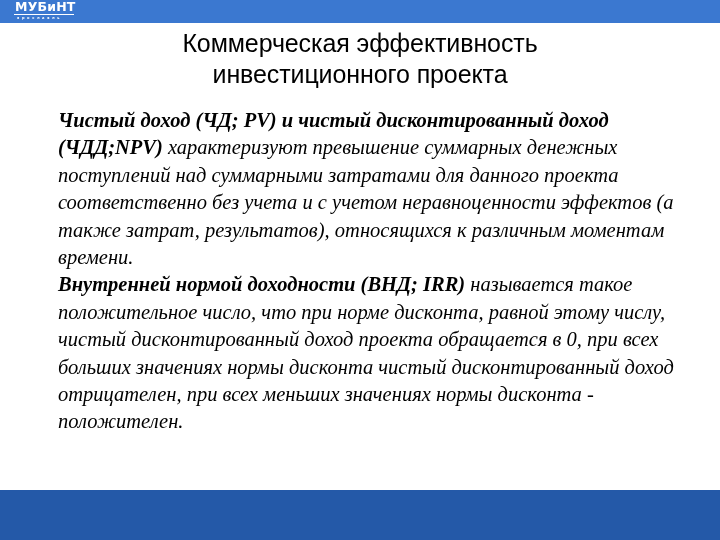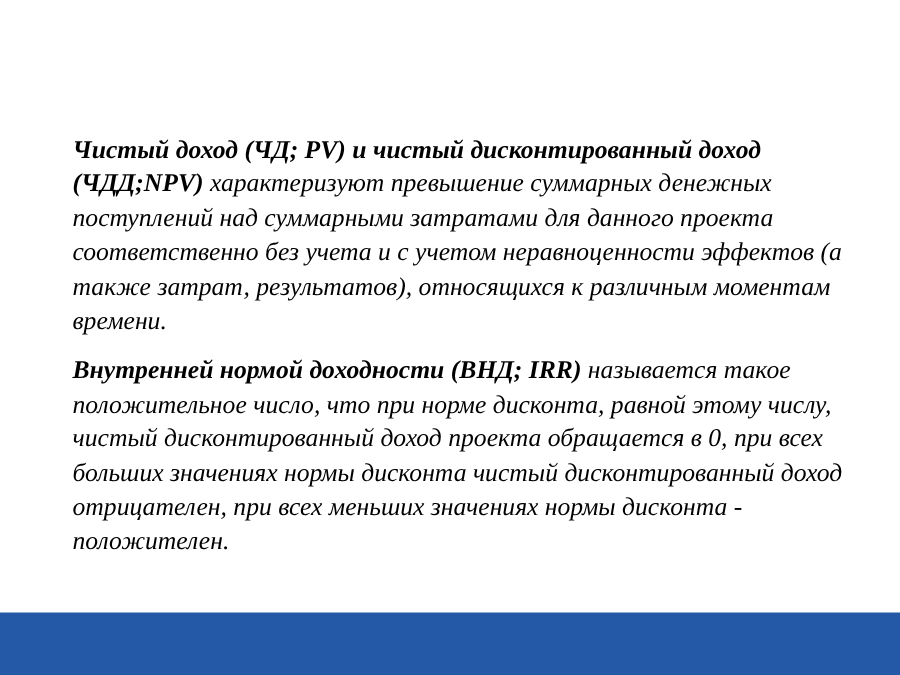--- a/index.html
+++ b/index.html
@@ -94,21 +94,20 @@
   .para {
     font-family: "Liberation Serif", serif;
     font-size: 20.5px;
     line-height: 27.4px;
     color: #000000;
     text-align: left;
     margin: 0;
     font-style: italic;
   }
   .para + .para {
-    margin-top: 12px;
   }
   .para b {
     font-weight: bold;
   }
 
   
   .footer-bar {
     position: absolute;
     left: 0;
     top: 490px;
@@ -129,21 +128,32 @@
     color: #ffffff;
     letter-spacing: 0.2px;
     margin-top: 40px;
   }
 </style>
 </head>
 <body>
 
 <div class="slide">
 
+  <div class="header-bar">
+    <div class="logo">
+      <div class="logo-main">МУБиНТ</div>
+      <div class="logo-rule"></div>
+      <div class="logo-sub">ярославль</div>
+    </div>
+  </div>
 
+  <div class="title">
+    <div>Коммерческая эффективность</div>
+    <div>инвестиционного проекта</div>
+  </div>
 
   <div class="body-block">
     <p class="para"><b>Чистый доход (ЧД; PV) и чистый дисконтированный доход (ЧДД;NPV)</b><span> характеризуют превышение суммарных денежных поступлений над суммарными затратами для данного проекта соответственно без учета и с учетом неравноценности эффектов (а также затрат, результатов), относящихся к различным моментам времени.</span></p>
     <p class="para"><b>Внутренней нормой доходности (ВНД; IRR)</b><span> называется такое положительное число, что при норме дисконта, равной этому числу, чистый дисконтированный доход проекта обращается в 0, при всех больших значениях нормы дисконта чистый дисконтированный доход отрицателен, при всех меньших значениях нормы дисконта - положителен.</span></p>
   </div>
 
   <div class="footer-bar">
     <div class="footer-url">www.mubint.ru</div>
   </div>
 

